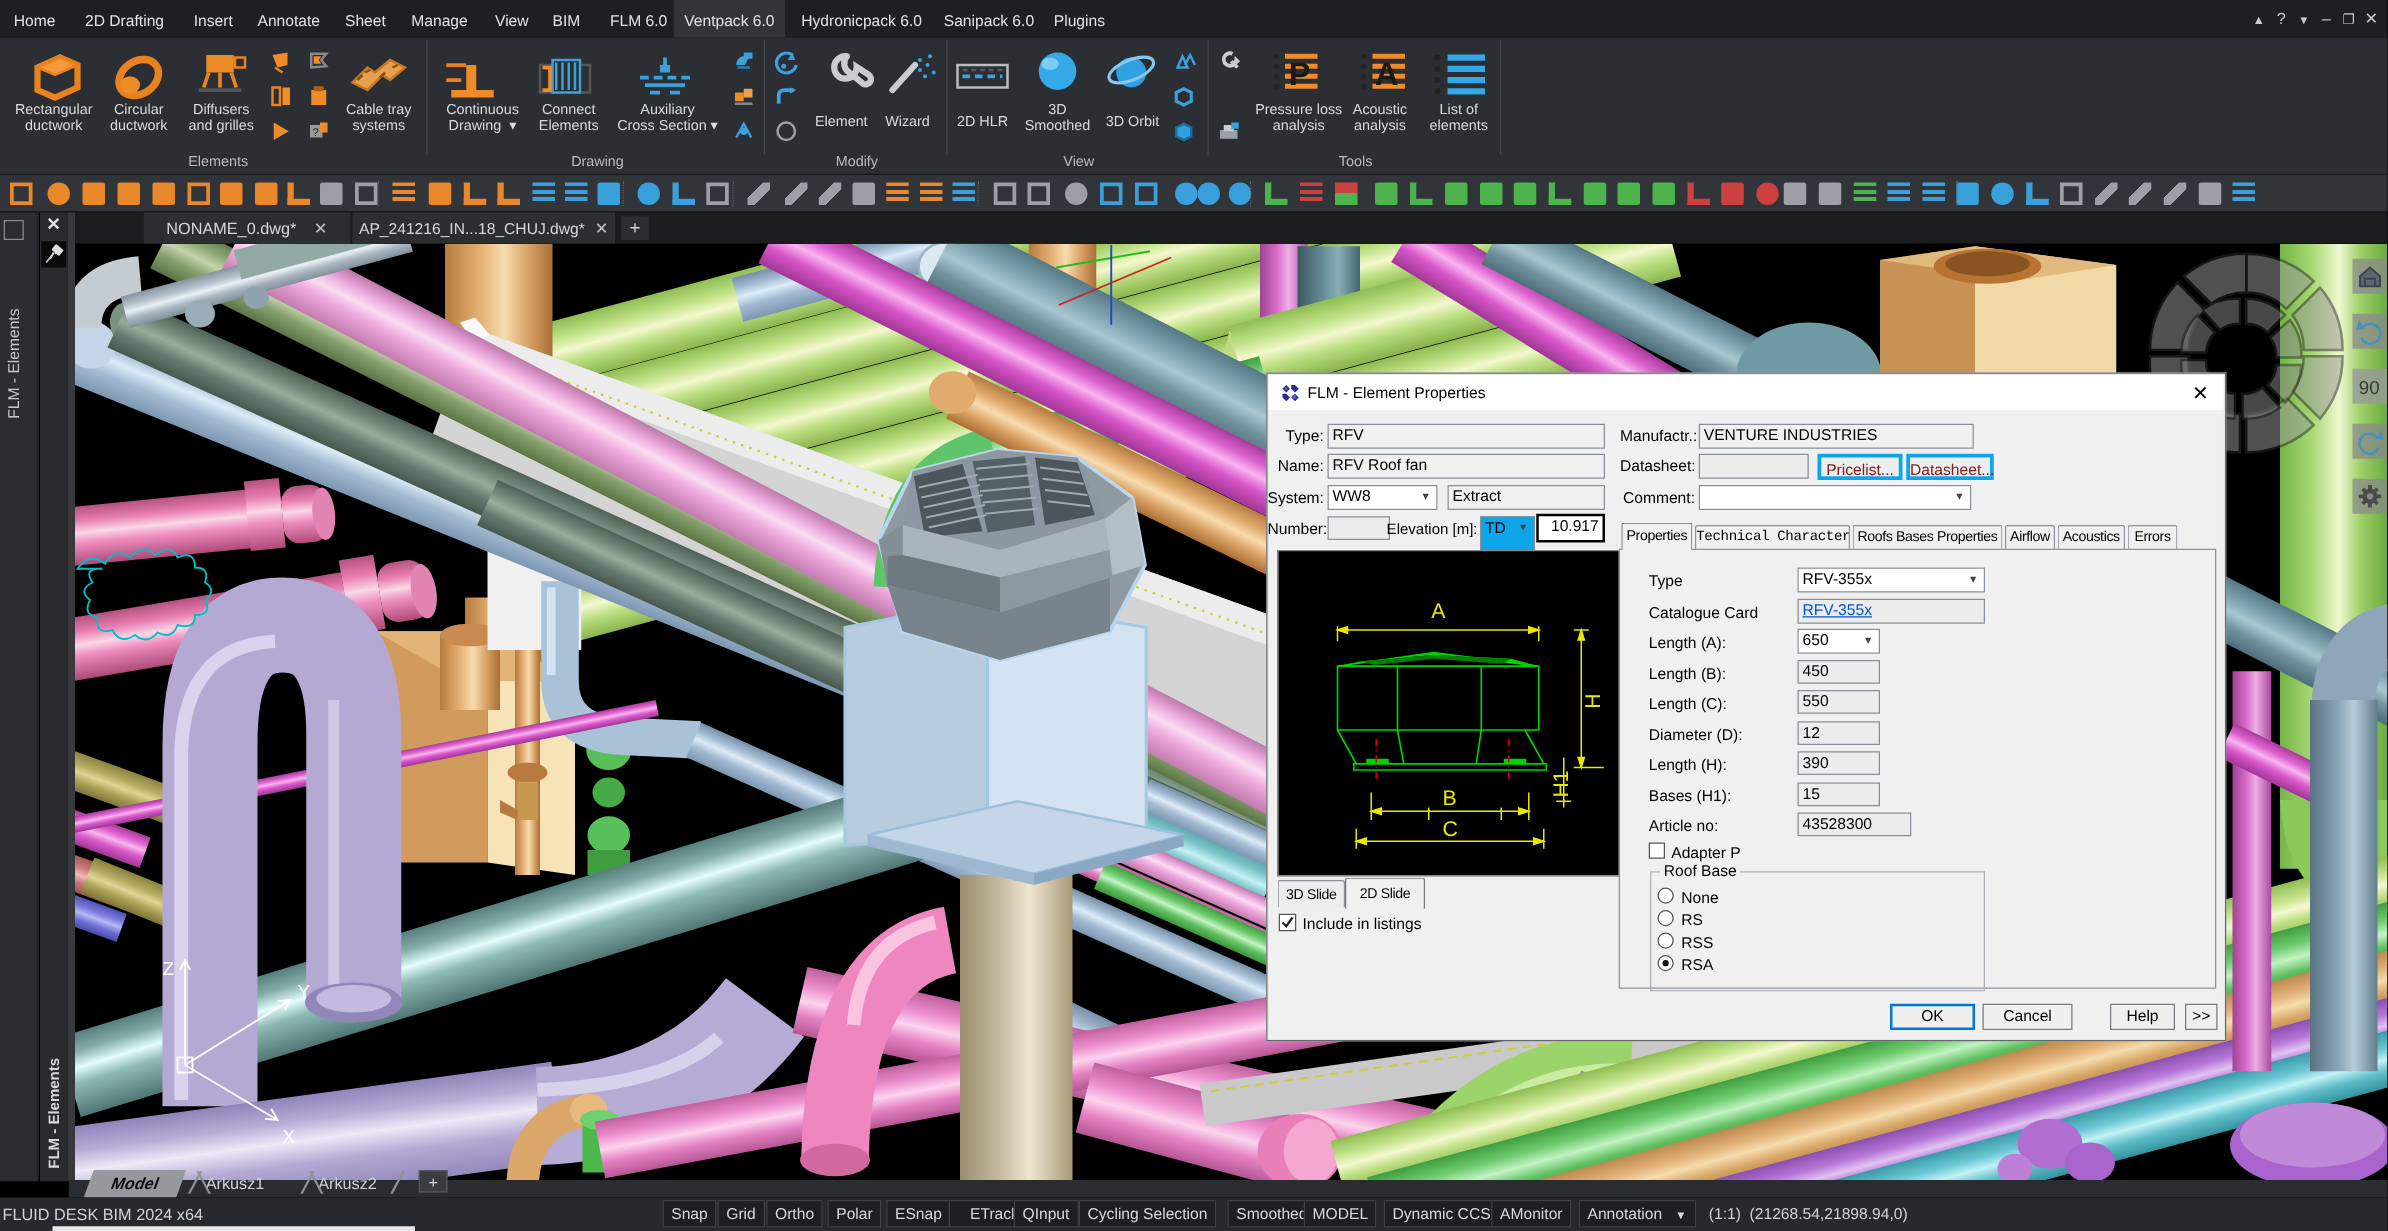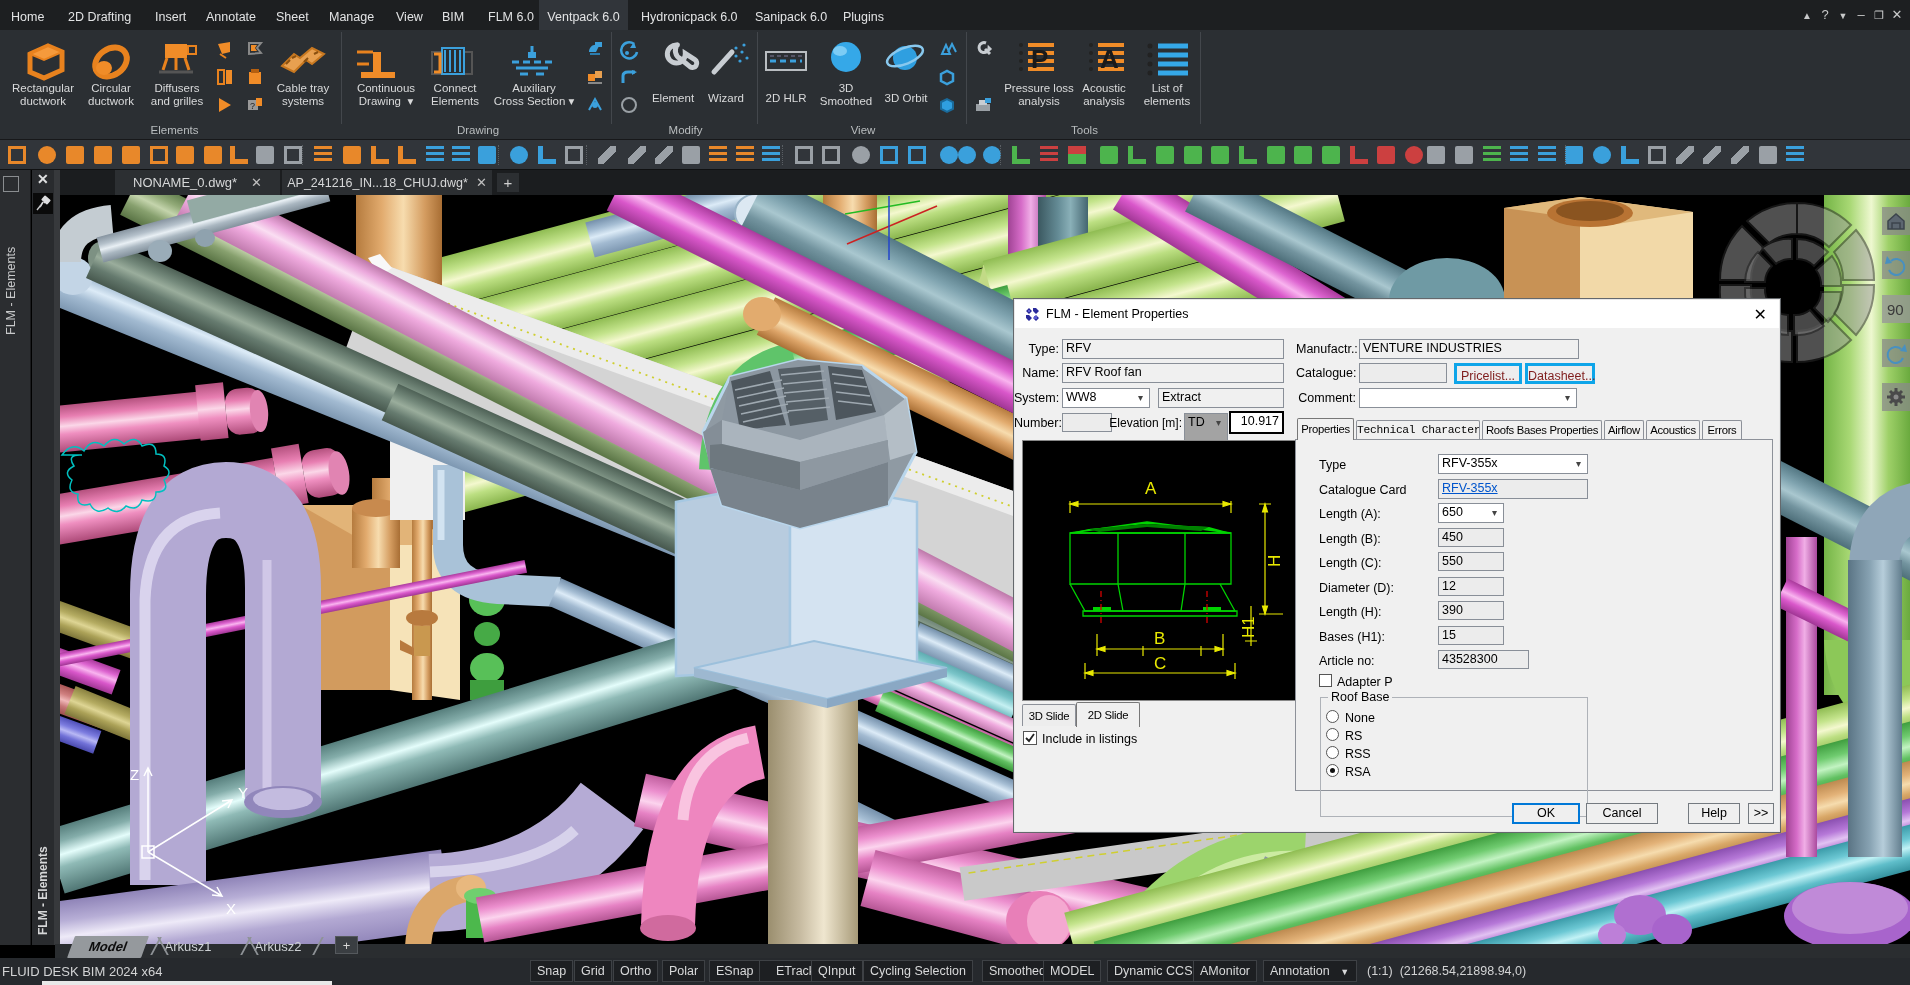--- a/index.html
+++ b/index.html
@@ -1010,21 +1010,21 @@
   <div class="lab" style="left:12px;top:14px;width:33px;">Type:</div>
   <div class="box" style="left:48px;top:11px;width:222px;height:20px;">RFV</div>
   <div class="lab" style="left:6px;top:38px;width:39px;">Name:</div>
   <div class="box" style="left:48px;top:35px;width:222px;height:20px;">RFV Roof fan</div>
   <div class="lab" style="left:0px;top:63px;width:45px;">System:</div>
   <div class="box wbox" style="left:48px;top:60px;width:88px;height:20px;">WW8<span class="chev">▾</span></div>
   <div class="box" style="left:144px;top:60px;width:126px;height:20px;">Extract</div>
   <div class="lab" style="left:0px;top:88px;width:45px;">Number:</div>
   <div class="box" style="left:48px;top:85px;width:50px;height:19px;background:#ececec;"></div>
   <div class="lab" style="left:94px;top:88px;width:74px;white-space:nowrap;font-size:12px;">Elevation [m]:</div>
-  <div class="box" style="left:170px;top:85px;width:44px;height:36px;background:#a3a3a3;">TD<span class="chev">▾</span></div>
+  <div class="box" style="left:170px;top:85px;width:44px;height:36px;background:#0ea5e9;">TD<span class="chev">▾</span></div>
   <div class="box wbox" style="left:215px;top:83px;width:55px;height:23px;border:2px solid #000;text-align:right;">10.917</div>
 
   <div style="position:absolute;left:8px;top:112px;width:276px;height:261px;border:1px solid #888;background:#000;">
     <svg width="274" height="259" viewBox="0 0 274 259">
       <g stroke="#e8e800" stroke-width="1.2" fill="none">
         <path d="M47,60 L47,72 M208,60 L208,72 M47,63 L208,63"></path>
         <path d="M47,63 l8,-2.5 l0,5 Z M208,63 l-8,-2.5 l0,5 Z" fill="#e8e800"></path>
         <path d="M120,205 L120,215 M178,205 L178,215 M74,193 L74,215 M200,193 L200,215"></path>
         <path d="M74,208 L200,208 M62,232 L212,232 M62,222 L62,238 M212,222 L212,238"></path>
         <path d="M74,208 l8,-2.5 l0,5 Z M200,208 l-8,-2.5 l0,5 Z M62,232 l8,-2.5 l0,5 Z M212,232 l-8,-2.5 l0,5 Z" fill="#e8e800"></path>
@@ -1059,21 +1059,21 @@
   </div>
   <div class="tab" style="left:8px;top:376px;width:54px;height:22px;line-height:22px;background:#ededed;">3D Slide</div>
   <div class="tab" style="left:62px;top:374px;width:64px;height:25px;line-height:24px;border-color:#777;">2D Slide</div>
   <div style="position:absolute;left:9px;top:403px;width:14px;height:14px;background:#fff;border:1px solid #555;"><svg width="12" height="12">
             <path d="M2,6 L5,9 L10,2" stroke="#222" stroke-width="1.8" fill="none"></path>
           </svg></div>
   <div style="position:absolute;left:28px;top:404px;">Include in listings</div>
 
   <div class="lab" style="left:282px;top:14px;width:60px;">Manufactr.:</div>
   <div class="box" style="left:345px;top:11px;width:220px;height:20px;">VENTURE INDUSTRIES</div>
-  <div class="lab" style="left:282px;top:38px;width:60px;">Catalogue:</div>
+  <div class="lab" style="left:282px;top:38px;width:60px;">Datasheet:</div>
   <div class="box" style="left:345px;top:35px;width:88px;height:20px;background:#ececec;"></div>
   <div class="gbtn" style="left:440px;top:35px;width:68px;height:21px;line-height:20px;">Pricelist...</div>
   <div class="gbtn" style="left:511px;top:35px;width:70px;height:21px;line-height:20px;">Datasheet...</div>
   <div class="lab" style="left:282px;top:63px;width:60px;">Comment:</div>
   <div class="box wbox" style="left:345px;top:60px;width:218px;height:20px;">
           <span class="chev">▾</span>
         </div>
 
   <div class="tab" style="left:283px;top:90px;width:57px;height:22px;line-height:21px;border-color:#777;z-index:2;background:#f0f0f0;">Properties</div>
   <div class="tab" style="left:342px;top:92px;width:124px;height:20px;line-height:19px;font-family:Liberation Mono, monospace;">Technical Characteristics</div>
@@ -1096,21 +1096,21 @@
   <div class="lab" style="left:305px;top:253px;width:100px;text-align:left;">Diameter (D):</div>
   <div class="box" style="left:424px;top:249px;width:66px;height:19px;background:#ececec;">12</div>
   <div class="lab" style="left:305px;top:277px;width:100px;text-align:left;">Length (H):</div>
   <div class="box" style="left:424px;top:273px;width:66px;height:19px;background:#ececec;">390</div>
   <div class="lab" style="left:305px;top:302px;width:100px;text-align:left;">Bases (H1):</div>
   <div class="box" style="left:424px;top:298px;width:66px;height:19px;background:#ececec;">15</div>
   <div class="lab" style="left:305px;top:326px;width:100px;text-align:left;">Article no:</div>
   <div class="box" style="left:424px;top:322px;width:91px;height:19px;background:#ececec;">43528300</div>
   <div style="position:absolute;left:305px;top:346px;width:13px;height:13px;background:#fff;border:1px solid #555;"></div>
   <div style="position:absolute;left:323px;top:347px;">Adapter P</div>
-  <div style="position:absolute;left:306px;top:369px;width:268px;height:120px;border:1px solid #aeb2b8;">
+  <div style="position:absolute;left:306px;top:369px;width:268px;height:96px;border:1px solid #aeb2b8;">
           <span style="position:absolute;left:7px;top:-8px;background:#f0f0f0;padding:0 3px;">Roof Base</span>
         </div>
   <div class="radio" style="left:312px;top:382px;"></div>
         <div style="position:absolute;left:331px;top:383px;">None</div>
   <div class="radio" style="left:312px;top:400px;"></div>
         <div style="position:absolute;left:331px;top:401px;">RS</div>
   <div class="radio" style="left:312px;top:418px;"></div>
         <div style="position:absolute;left:331px;top:419px;">RSS</div>
   <div class="radio sel" style="left:312px;top:436px;"></div>
         <div style="position:absolute;left:331px;top:437px;">RSA</div>

